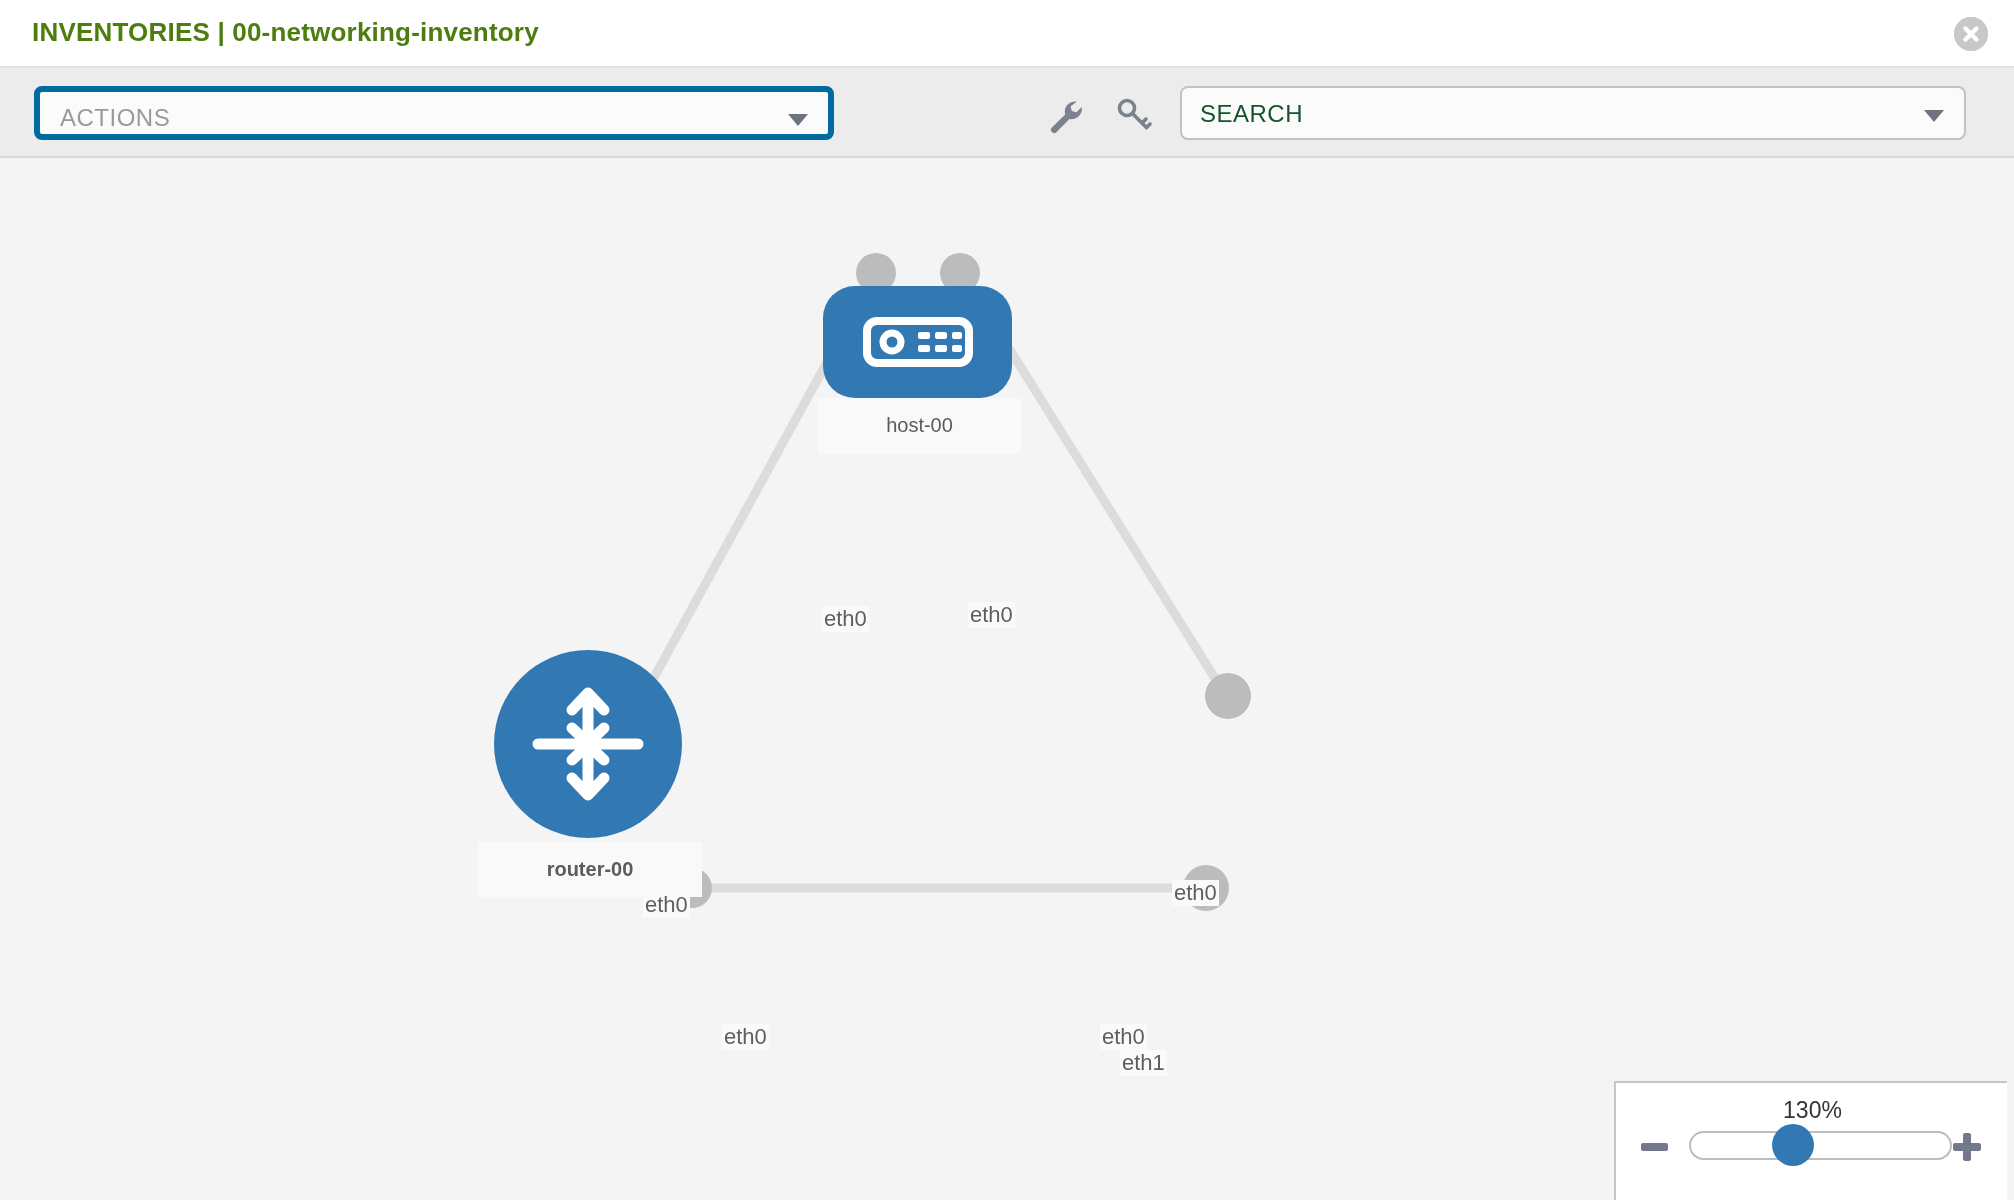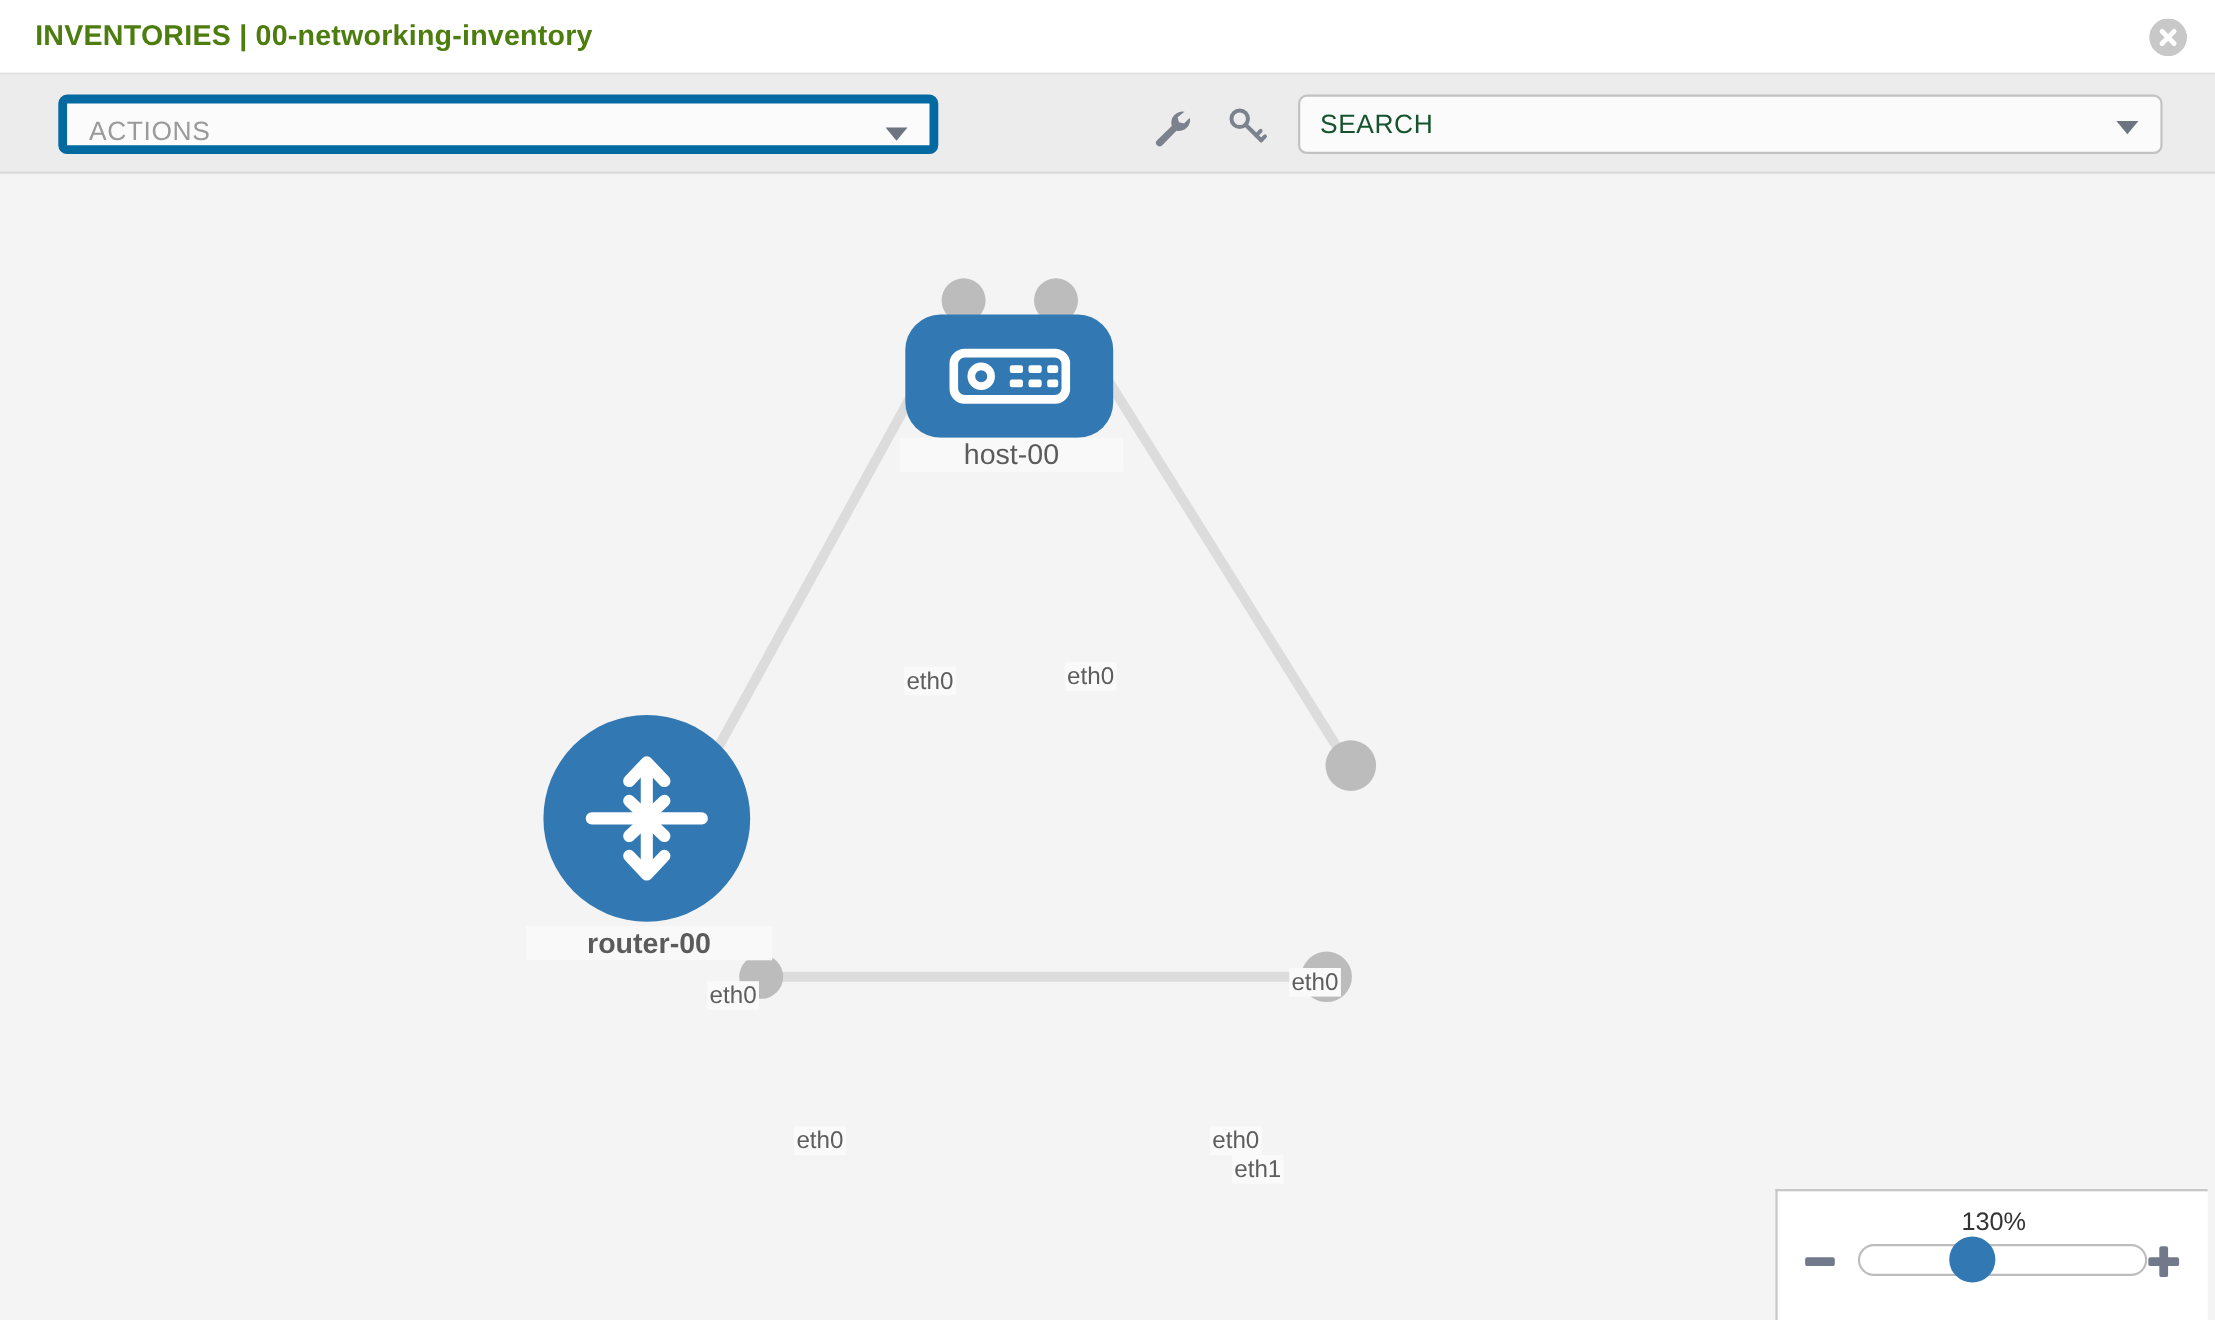--- a/index.html
+++ b/index.html
@@ -62,25 +62,24 @@
     border-bottom: 2px solid #d9d9d9;
     box-sizing: border-box;
   }
   .actions-select {
     position: absolute;
     left: 34px;
     top: 18px;
     width: 800px;
     height: 54px;
     background: #fbfbfb;
-    border: 8px solid #0369a1;
+    border: 6px solid #0369a1;
     border-radius: 8px;
     box-sizing: border-box;
     cursor: pointer;
-    margin-left: 19px;
   }
   .actions-select .sel-label {
     position: absolute;
     left: 20px;
     top: 12px;
     font-size: 24px;
     color: #9a9a9a;
     letter-spacing: 0.5px;
   }
   .caret {
@@ -145,25 +144,25 @@
     position: absolute;
     cursor: pointer;
   }
   .node .shape {
     position: absolute;
     left: 0; top: 0;
     background: #3279b3;
   }
   .node-label {
     position: absolute;
-    font-size: 26px;
+    font-size: 20px;
     color: #5b5b5b;
     background: #f9f9f9;
     white-space: nowrap;
-    padding: 0 2px;
+    padding: 16px 2px;
     text-align: center;
   }
 
   
   .port {
     position: absolute;
     border-radius: 50%;
     background: #bcbcbc;
   }
 

